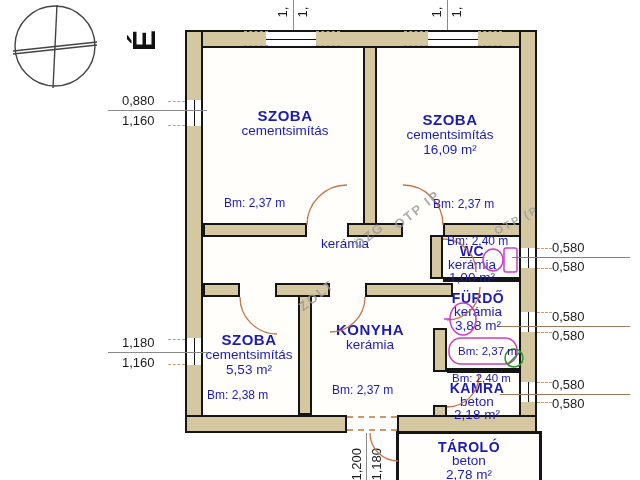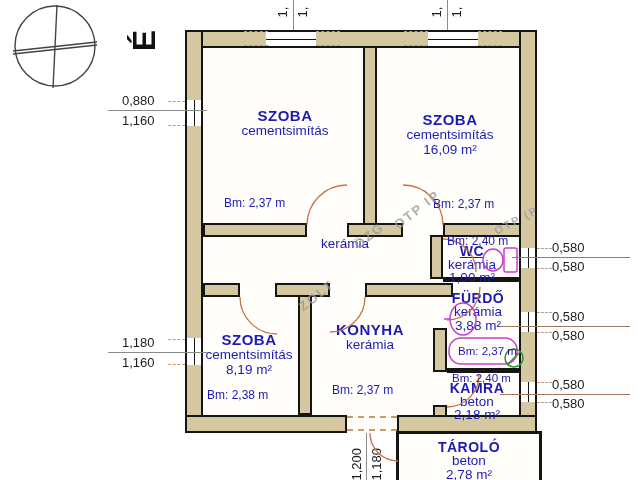--- a/index.html
+++ b/index.html
@@ -154,21 +154,21 @@
 
   <div class="rl" style="left:315px;top:322px;width:110px;">
     <div class="rn">KONYHA</div>
     <div class="rf">kerámia</div>
   </div>
   <div class="bm" style="left:332px;top:383px;">Bm: 2,37 m</div>
 
   <div class="rl" style="left:193px;top:332px;width:112px;">
     <div class="rn">SZOBA</div>
     <div class="rf">cementsimítás</div>
-    <div class="ra">8,19 m²</div>
+    <div class="ra">5,53 m²</div>
   </div>
   <div class="bm" style="left:207px;top:388px;">Bm: 2,38 m</div>
 
   <div class="bm" style="left:452px;top:372px;font-size:11.5px;">Bm: 2,40 m</div>
   <div class="rl" style="left:437px;top:382px;width:80px;line-height:13px;">
     <div class="rn" style="font-size:14px;">KAMRA</div>
     <div class="rf">beton</div>
     <div class="ra">2,18 m²</div>
   </div>
 

